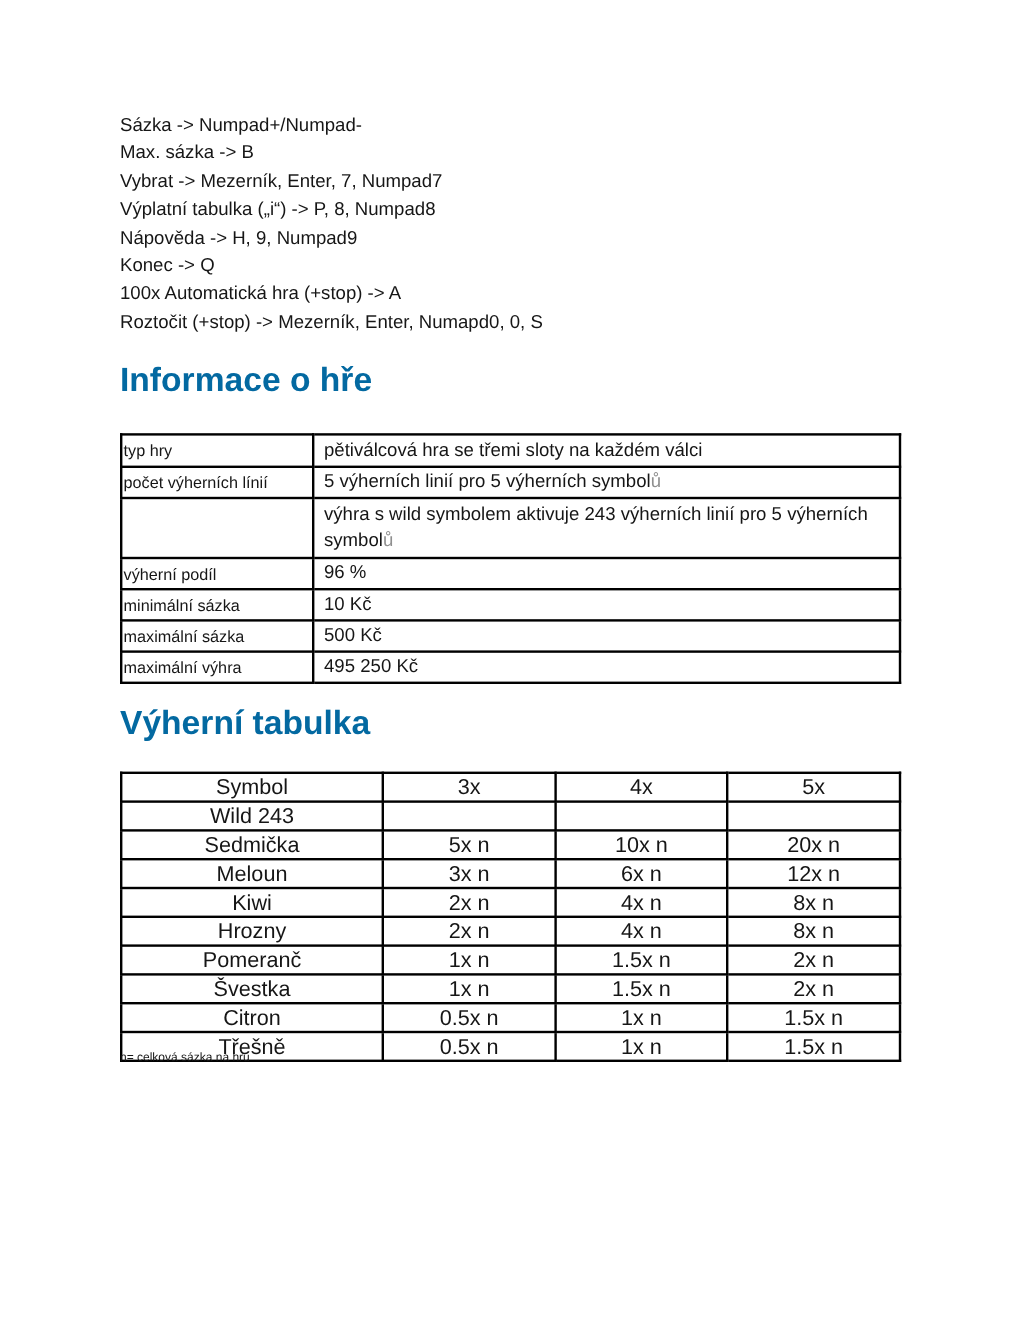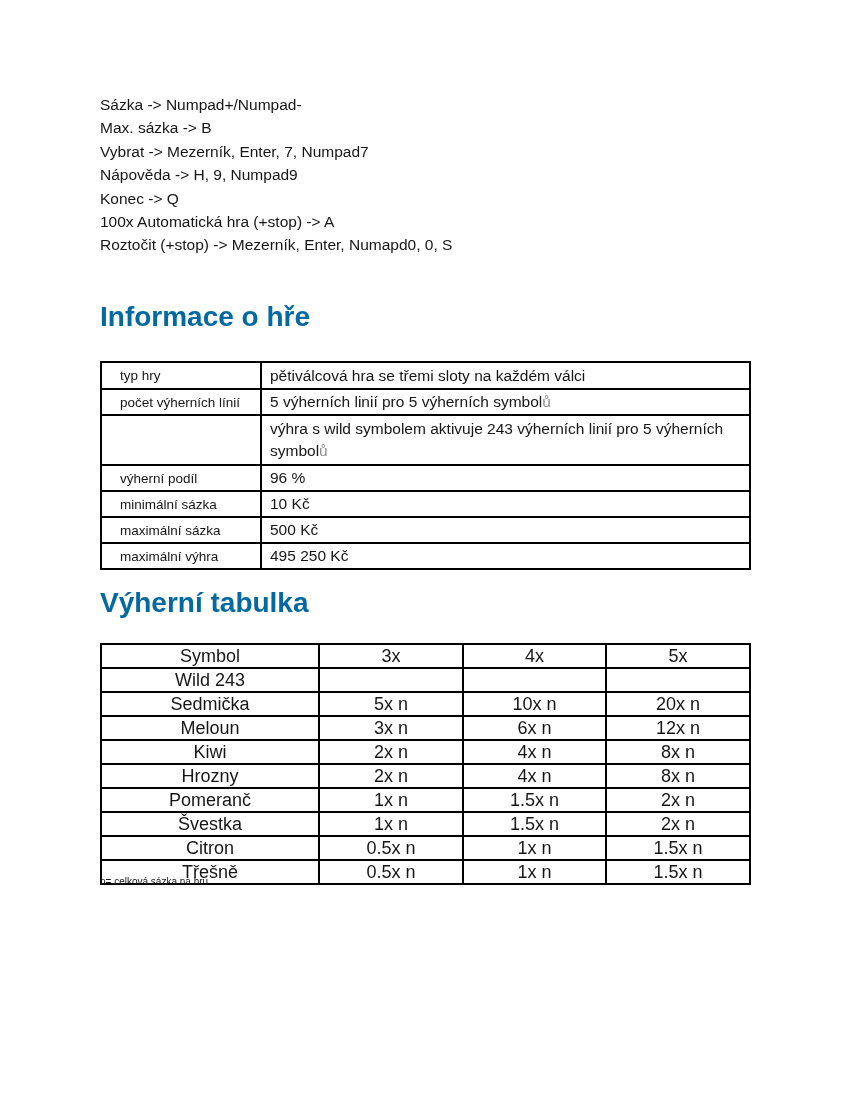--- a/index.html
+++ b/index.html
@@ -38,21 +38,21 @@
     left: 100px;
     border-collapse: collapse;
     table-layout: fixed;
     color: #161616;
   }
   td, th { border: 2px solid #000000; overflow: hidden; }
 
   #info-table { top: 361px; width: 649px; }
   #info-table td.label {
     font-size: 13.5px;
-    padding: 1px 4px 1px 18px;
+    padding: 1px 4px 1px 1px;
     vertical-align: middle;
     line-height: 17px;
   }
   #info-table td.value {
     font-size: 15.5px;
     padding: 1px 6px 1px 8px;
     vertical-align: middle;
     line-height: 22px;
   }
   .h27 { height: 27px; }
@@ -83,20 +83,21 @@
 </style>
 </head>
 <body>
 
 <div class="page">
 
   <div class="shortcuts">
     <div>Sázka -&gt; Numpad+/Numpad-</div>
     <div>Max. sázka -&gt; B</div>
     <div>Vybrat -&gt; Mezerník, Enter, 7, Numpad7</div>
+    <div>Výplatní tabulka („i“) -&gt; P, 8, Numpad8</div>
     <div>Nápověda -&gt; H, 9, Numpad9</div>
     <div>Konec -&gt; Q</div>
     <div>100x Automatická hra (+stop) -&gt; A</div>
     <div>Roztočit (+stop) -&gt; Mezerník, Enter, Numapd0, 0, S</div>
   </div>
 
   <h1 class="section-heading" id="info-heading">Informace o hře</h1>
 
   <table id="info-table">
     <colgroup>

